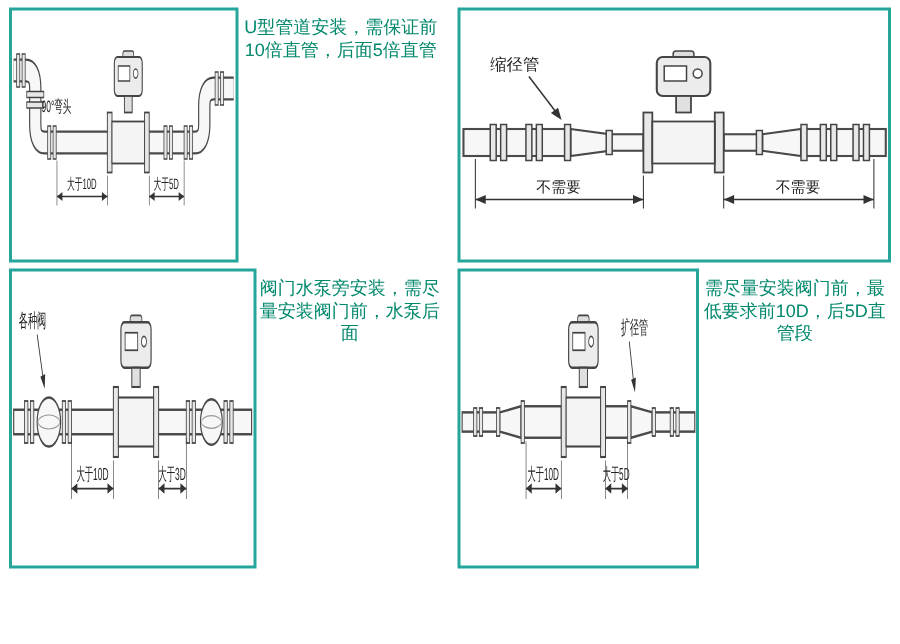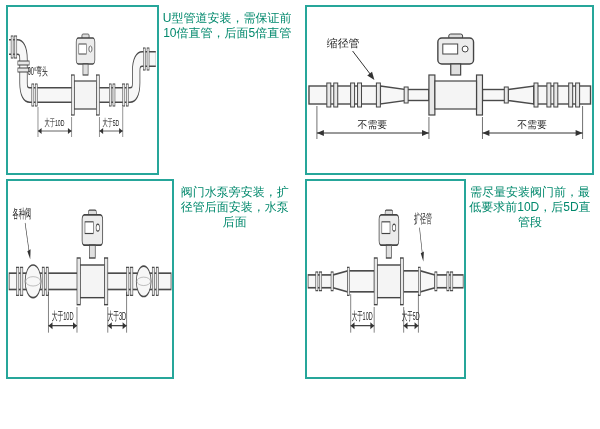--- a/index.html
+++ b/index.html
@@ -195,21 +195,21 @@
           <line class="ext" x1="175" y1="108" x2="175" y2="130"></line>
             <line class="ext" x1="208" y1="95" x2="208" y2="130"></line>
           <line class="dim" x1="175" y1="124" x2="208" y2="124"></line>
           <polygon class="arw" points="175,124 182,121 182,127"></polygon>
             <polygon class="arw" points="208,124 201,121 201,127"></polygon>
           <text class="dim-text" x="191" y="119" text-anchor="middle">大于3D</text>
         </g>
       </svg>
     </div>
     <div class="caption">
-      <div>阀门水泵旁安装，扩径管后面安装，水泵后面</div>
+      <div>阀门水泵旁安装，需尽量安装阀门前，水泵后面</div>
     </div>
   </div>
 
   <div class="cell">
     <div class="panel panel-bottom">
       <svg viewBox="0 0 288 168" preserveAspectRatio="none">
         <g>
           <rect class="pp" x="2" y="80.5" width="46" height="11"></rect>
           <polygon class="pp" points="48,80.5 74,77 74,95 48,91.5"></polygon>
           <rect class="pp" x="74" y="77" width="49" height="18"></rect>

